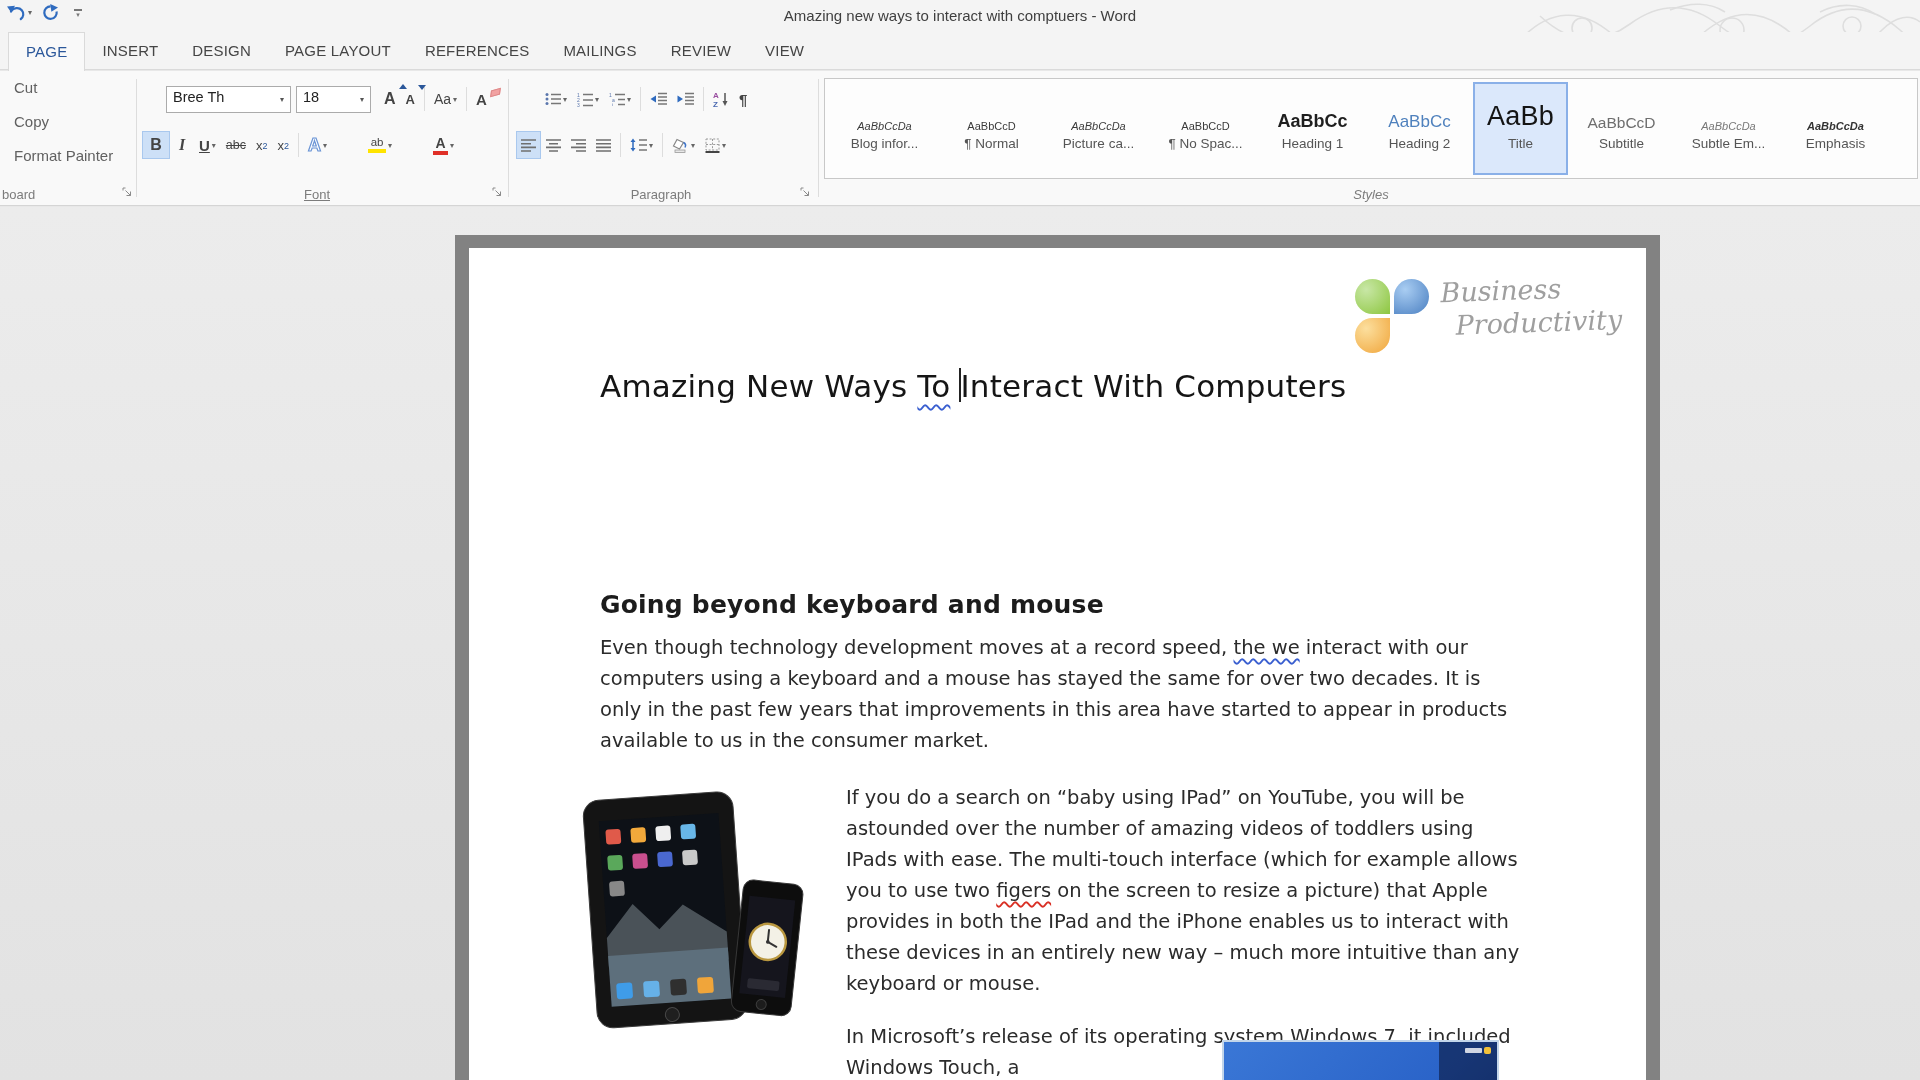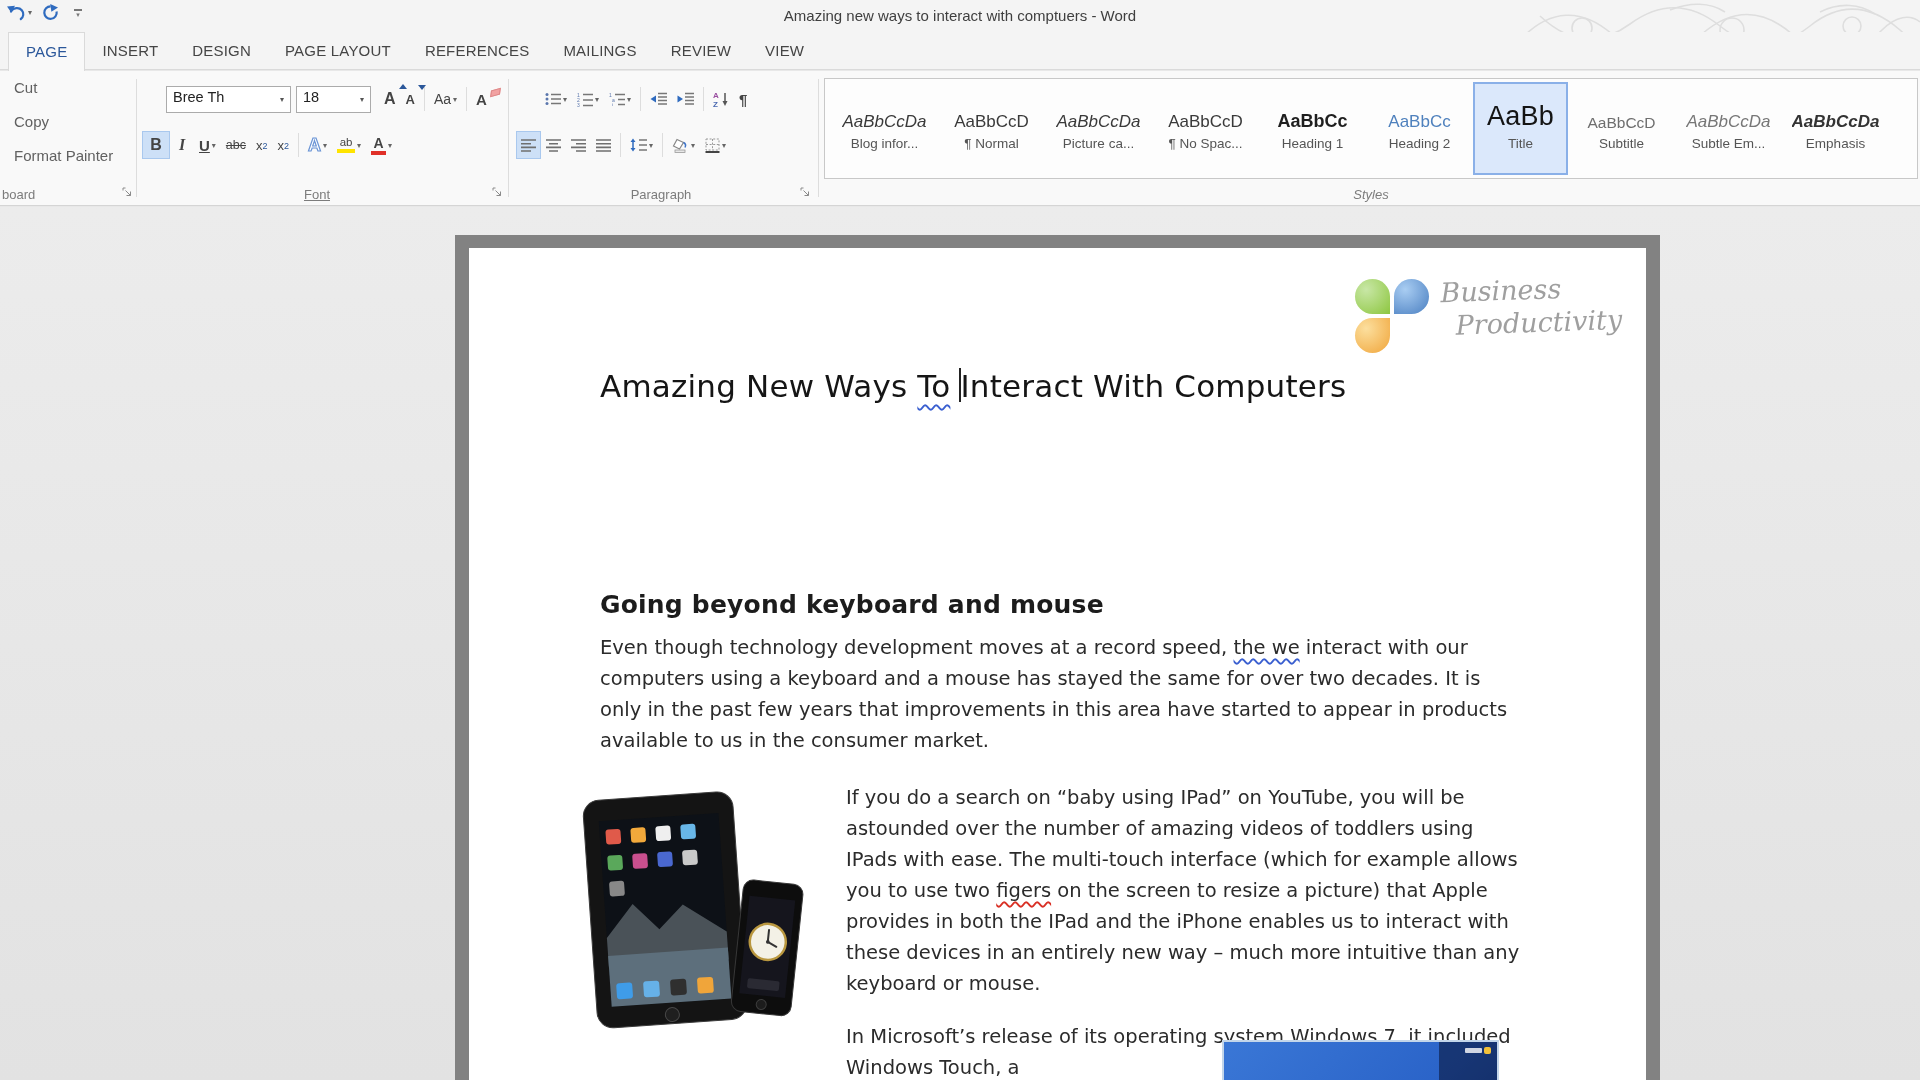--- a/index.html
+++ b/index.html
@@ -48,31 +48,31 @@
   .strike { text-decoration:line-through; font-size:12.5px; }
   .subsup { font-size:13px; }
   .subsup small { font-size:9px; color:#2b579a; }
   .growA { font-size:16px; font-weight:bold; position:relative; }
   .growA svg, .shrinkA svg { position:absolute; top:-2px; right:-7px; }
   .shrinkA { font-size:13px; font-weight:bold; position:relative; }
   .caseAa { font-size:14px; }
   .clearA { font-size:15px; font-weight:bold; position:relative; }
   .eraser { position:absolute; right:-9px; top:3px; width:9px; height:7px; background:#f2a2a2; border:1px solid #d88; transform:skewX(-25deg) rotate(-18deg); }
   .fxA { font-size:18px; font-weight:bold; color:#fff; -webkit-text-stroke:1.2px #6b95d6; }
-  .hlwrap, .fcwrap { display:flex; flex-direction:column; align-items:center; line-height:1; }
+  .hlwrap, .fcwrap { display:flex; flex-direction:column; align-items:center; line-height:1;margin-left:31px; }
   .hl-ab { font-size:11.5px; color:#444; }
   .hl-bar { width:18px; height:4px; background:#ffe400; margin-top:1px; }
   .fc-a { font-size:14px; font-weight:bold; color:#444; }
   .fc-bar { width:15px; height:4px; background:#e03028; margin-top:1px; }
 
   
   .styles-gallery { position:absolute; left:824px; top:7px; width:1094px; height:101px; background:#fdfdfd; border:1px solid #c8c8c8; display:flex; align-items:stretch; padding:3px 6px; }
   .stitem { width:107px; display:flex; flex-direction:column; align-items:center; border:2px solid transparent; cursor:default; }
   .stitem.sel { background:#dbe8fb; border:2px solid #8ab0e8; width:95px; }
-  .stprev { height:52px; display:flex; align-items:flex-end; justify-content:center; font-size:17px; color:#3a3a3a; padding-bottom:4px; white-space:nowrap; overflow:hidden; max-width:103px; }
+  .stprev { height:52px; display:flex; align-items:flex-end; justify-content:center; font-size:11px; color:#3a3a3a; padding-bottom:4px; white-space:nowrap; overflow:hidden; max-width:103px; }
   .stname { height:26px; font-size:13.5px; color:#555; white-space:nowrap; overflow:hidden; max-width:103px; }
   .pv-italic { font-style:italic; }
   .pv-h1 { font-weight:bold; font-size:18px; color:#1f1f1f; }
   .pv-h2 { font-size:17px; color:#4f81bd; }
   .pv-title { font-size:27px; color:#141414; letter-spacing:.3px; }
   .pv-sub { color:#6e6e6e; font-size:15.5px; }
   .pv-subtle { font-style:italic; color:#777; }
   .pv-emph { font-style:italic; font-weight:600; color:#333; }
 
   

